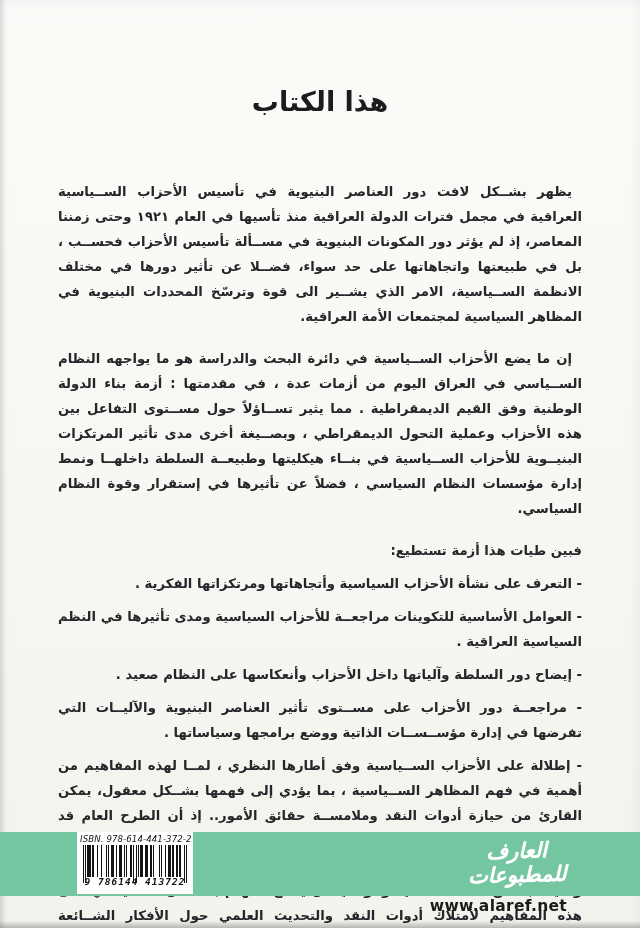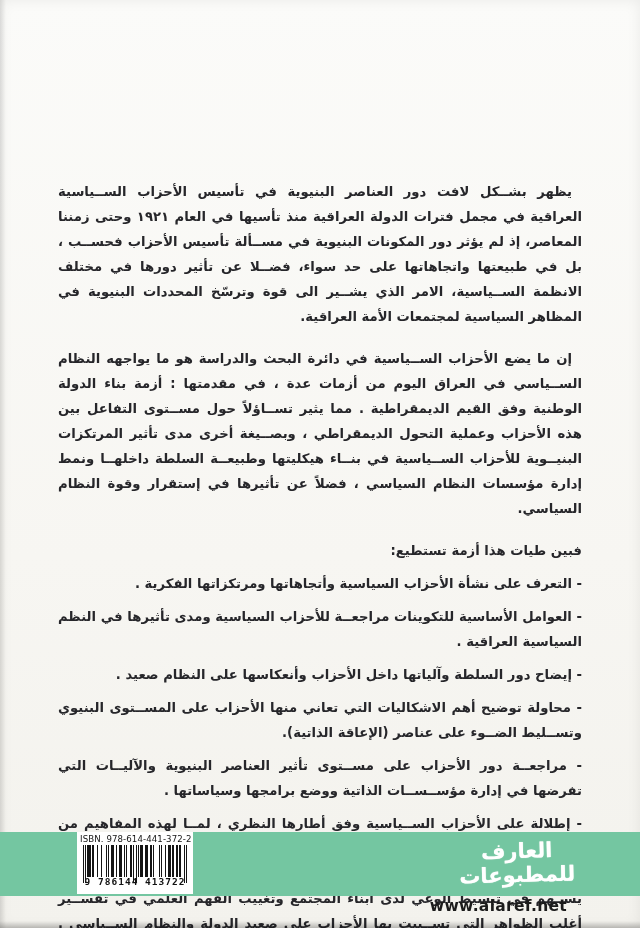--- a/index.html
+++ b/index.html
@@ -107,36 +107,36 @@
     font-weight:700;
     color:#1b1b1b;
     letter-spacing:0.3px;
   }
 </style>
 </head>
 <body>
 
 <div class="cover">
 
+  <h1 class="book-title">هذا الكتاب</h1>
 
   <div class="text-block">
     <p class="para indent">يظهر بشــكل لافت دور العناصر البنيوية في تأسيس الأحزاب الســياسية العراقية في مجمل فترات الدولة العراقية منذ تأسيها في العام ١٩٢١ وحتى زمننا المعاصر، إذ لم يؤثر دور المكونات البنيوية في مســألة تأسيس الأحزاب فحســب ، بل في طبيعتها واتجاهاتها على حد سواء، فضــلا عن تأثير دورها في مختلف الانظمة الســياسية، الامر الذي يشــير الى قوة وترسّخ المحددات البنيوية في المظاهر السياسية لمجتمعات الأمة العراقية.</p>
     <p class="para indent">إن ما يضع الأحزاب الســياسية في دائرة البحث والدراسة هو ما يواجهه النظام الســياسي في العراق اليوم من أزمات عدة ، في مقدمتها : أزمة بناء الدولة الوطنية  وفق القيم الديمقراطية . مما يثير تســاؤلاً حول مســتوى التفاعل بين هذه الأحزاب وعملية التحول الديمقراطي ، وبصــيغة أخرى مدى تأثير المرتكزات البنيــوية للأحزاب الســياسية  في بنــاء هيكليتها وطبيعــة السلطة داخلهــا ونمط إدارة مؤسسات النظام السياسي ، فضلاً عن تأثيرها  في إستقرار وقوة النظام السياسي.</p>
     <p class="para">فبين طيات هذا أزمة تستطيع:</p>
     <div class="bullets">
       <p>- التعرف على نشأة الأحزاب السياسية وأتجاهاتها ومرتكزاتها الفكرية .</p>
       <p>- العوامل الأساسية للتكوينات مراجعــة للأحزاب السياسية ومدى تأثيرها في النظم السياسية العراقية .</p>
       <p>- إيضاح دور السلطة وآلياتها داخل الأحزاب وأنعكاسها على النظام صعيد .</p>
-      <p>- محاولة توضيح أهم الاشكاليات التي تعاني منها الأحزاب على المســتوى البنيوي وتســليط الضــوء على عناصر (الإعاقة الذاتية).</p>
       <p>- مراجعــة دور الأحزاب على مســتوى تأثير العناصر البنيوية والآليــات التي تفرضها في إدارة مؤســســات الذاتية ووضع برامجها وسياساتها .</p>
       <p>- إطلالة على الأحزاب الســياسية وفق أطارها النظري ، لمــا لهذه المفاهيم من أهمية في فهم المظاهر الســياسية ، بما يؤدي إلى فهمها بشــكل معقول، يمكن القارئ من حيازة أدوات النقد وملامســة حقائق الأمور.. إذ أن الطرح العام قد يُســهم في تبسيط الوعي لدى أبناء المجتمع وتغييب الفهم العلمي في تفســير أغلب الظواهر التي تســببت بها الأحزاب على صعيد الدولة والنظام الســياسي . وعليه نجد من الأمانة العلمية والوطنية أن يطّلع المهتم بالشــأن الســياسي على هذه المفاهيم لأمتلاك أدوات النقد والتحديث العلمي حول الأفكار الشــائعة للأحزاب الســياسية ووظائفها ودورها في المحصــلات العامة التي باتت تؤثر في أقدارنا ومستقبل الأجيال القادمة .</p>
     </div>
   </div>
 
-  <div class="band" style="background: rgb(116, 198, 161);">
+  <div class="band" style="background: rgb(116, 198, 161); font-style: italic;">
     <div class="barcode-box">
       <div class="isbn-label">ISBN. 978-614-441-372-2</div>
       <div class="bars">
           <i class="b tall" style="width: 1.1px;"></i>
           <i class=" tall" style="width: 1.1px;"></i>
           <i class="b tall" style="width: 1.1px;"></i>
           <i class="" style="width: 1.1px;"></i>
           <i class="b" style="width: 1.1px;"></i>
           <i class="b" style="width: 1.1px;"></i>
           <i class="b" style="width: 1.1px;"></i>

